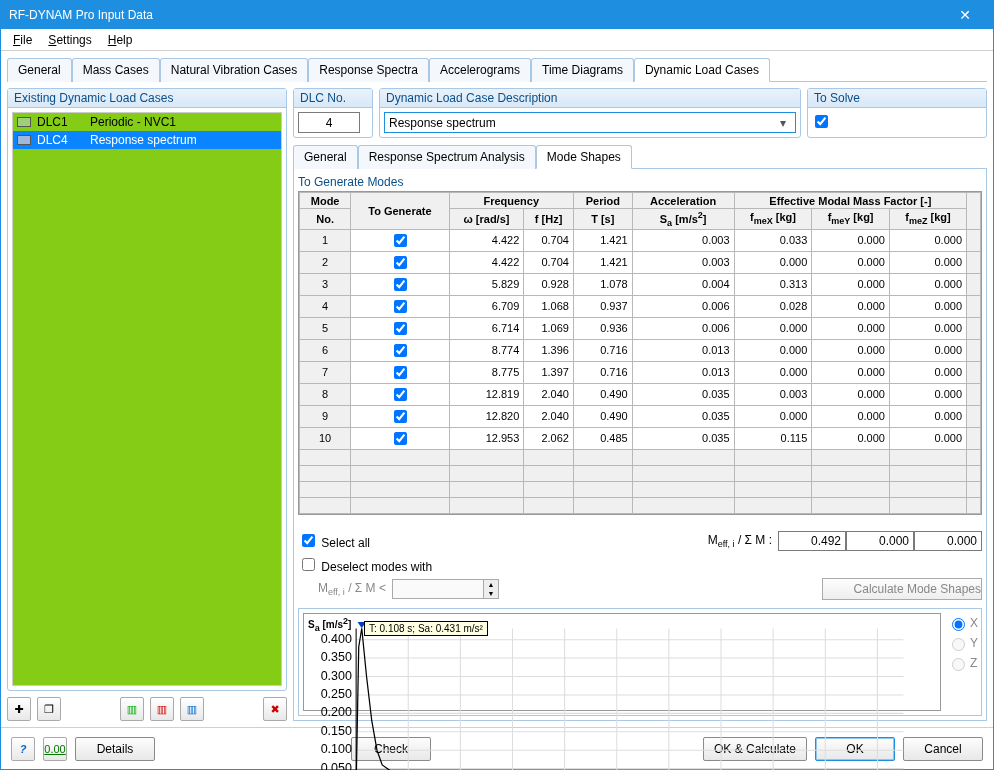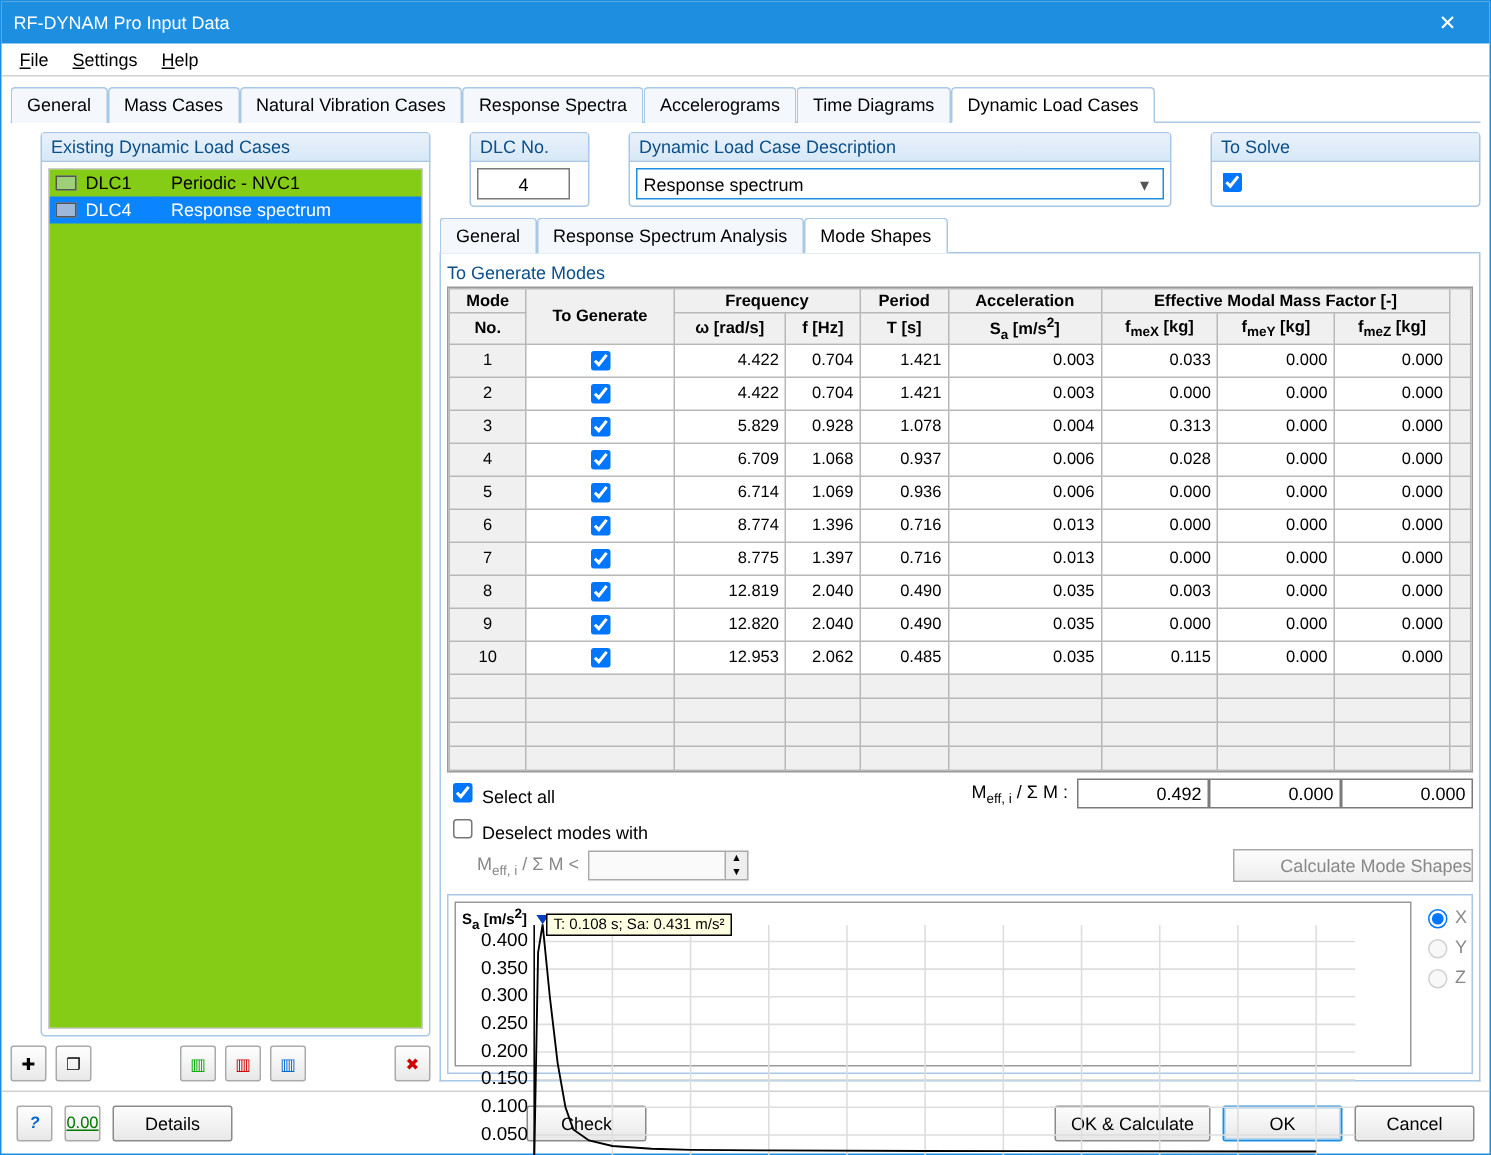--- a/index.html
+++ b/index.html
@@ -9,27 +9,27 @@
 .titlebar .title { font-size: 12px; }
 .titlebar .close { width: 40px; text-align: center; cursor: pointer; font-size: 14px; }
 .menubar { height: 22px; display: flex; align-items: center; padding: 0 6px; gap: 4px; border-bottom: 1px solid #d0d0d0; }
 .menubar span { padding: 2px 6px; cursor: default; }
 .menubar span u { text-decoration: underline; }
 .tabstrip { display: flex; border-bottom: 1px solid #a9c8e6; margin: 6px 6px 0 6px; }
 .tab { padding: 4px 10px; border: 1px solid #a9c8e6; border-bottom: none; background: #f4f8fc; margin-right: 0px; border-radius: 3px 3px 0 0; cursor: default; position: relative; top: 1px; }
 .tab.active { background: #fff; border-bottom: 1px solid #fff; }
 .body { flex: 1; display: flex; padding: 6px; gap: 6px; min-height: 0; }
 .leftcol { width: 280px; display: flex; flex-direction: column; }
-.groupbox { border: 1px solid #a9c8e6; border-radius: 3px; padding: 4px; position: relative; margin-left: 20px; }
+.groupbox { border: 1px solid #a9c8e6; border-radius: 3px; padding: 4px; position: relative; }
 .grouptitle { background: linear-gradient(#e9f2fb,#d8e8f7); color: #0a4f8a; padding: 2px 6px; margin: -4px -4px 4px -4px; border-bottom: 1px solid #a9c8e6; font-size: 12px; }
 .dlclist { flex: 1; border: 1px solid #ccc; background: #84cc16; overflow: auto; }
 .dlcrow { display: flex; align-items: center; height: 18px; }
 .dlcrow .swatch { width: 14px; height: 10px; margin: 0 4px; border: 1px solid #555; }
 .dlcrow .code { width: 50px; padding-left: 2px; }
-.dlcrow .desc { flex: 1; padding-left: 4px; border-left: 5px solid #84cc16; }
+.dlcrow .desc { flex: 1; padding-left: 4px; border-left: 1px solid #84cc16; }
 .dlcrow.selected { background: #0a84ff; color: #fff; }
 .dlcrow.selected .desc { border-left-color: #0a84ff; }
 .lefticons { display: flex; gap: 6px; margin-top: 6px; align-items: center; }
 .iconbtn { width: 24px; height: 24px; border: 1px solid #aaa; background: linear-gradient(#fff,#e8e8e8); display: flex; align-items: center; justify-content: center; font-size: 11px; cursor: pointer; border-radius: 2px; }
 .rightcol { flex: 1; display: flex; flex-direction: column; min-width: 0; }
 .toprow { display: flex; gap: 6px; margin-bottom: 6px; }
 .dlcno { width: 80px; }
 .dlcno input { width: 62px; text-align: center; height: 21px; border: 1px solid #7a7a7a; }
 .dlcdesc { flex: 1; }
 .dlcdesc select, .dlcdesc .combo { width: 100%; height: 21px; border: 1px solid #1e8fe0; padding: 0 4px; }
@@ -37,24 +37,24 @@
 .tosolve input { margin: 3px; }
 .subtabs { display: flex; border-bottom: 1px solid #a9c8e6; }
 .subcontent { flex: 1; display: flex; flex-direction: column; border: 1px solid #a9c8e6; border-top: none; padding: 4px; min-height: 0; }
 .grouptitle2 { color: #0a4f8a; padding: 2px 0; }
 .table-wrap { border: 1px solid #999; }
 table.grid { border-collapse: collapse; width: 100%; }
 table.grid th, table.grid td { border: 1px solid #b8b8b8; padding: 1px 4px; font-size: 11px; text-align: center; background: #f0f0f0; height: 16px; }
 table.grid td { background: #fff; text-align: right; }
 table.grid td.cen { text-align: center; }
 table.grid tr.empty td { background: #f0f0f0; height: 16px; }
-.selrow { display: flex; align-items: flex-start; margin-top: 4px; gap: 8px; }
+.selrow { display: flex; align-items: flex-start; margin-top: 16px; gap: 8px; }
 .meff-boxes { margin-left: auto; display: flex; align-items: center; gap: 0; }
 .meff-boxes .lbl { margin-right: 6px; }
-.meff-boxes .val { width: 88px; border: 1px solid #7a7a7a; padding: 2px 4px; text-align: right; height: 20px; background: #fff; }
+.meff-boxes .val { width: 68px; border: 1px solid #7a7a7a; padding: 2px 4px; text-align: right; height: 20px; background: #fff; }
 .deselrow { display: flex; align-items: center; margin-top: 4px; gap: 6px; }
 .spin { display: inline-flex; align-items: center; border: 1px solid #aaa; height: 20px; }
 .spin input { width: 90px; border: none; padding: 0 4px; color: #888; height: 18px; }
 .spin .arrows { display: flex; flex-direction: column; border-left: 1px solid #aaa; }
 .spin .arrows div { width: 14px; height: 9px; font-size: 7px; text-align: center; line-height: 9px; background: #eee; }
 .calcbtn { margin-left: auto; width: 160px; height: 22px; border: 1px solid #aaa; background: linear-gradient(#fdfdfd,#eee); color: #888; text-align: right; line-height: 20px; }
 .chartbox { margin-top: 8px; border: 1px solid #a9c8e6; padding: 4px; display: flex; gap: 6px; height: 200px; }
 .chart { flex: 1; border: 1px solid #999; position: relative; background: #fff; }
 .chart .ylabel { position: absolute; left: 4px; top: 2px; font-weight: bold; font-size: 10px; }
 .chart .tooltip { position: absolute; left: 60px; top: 7px; border: 1px solid #000; background: #ffffe1; padding: 1px 4px; font-size: 10px; }

